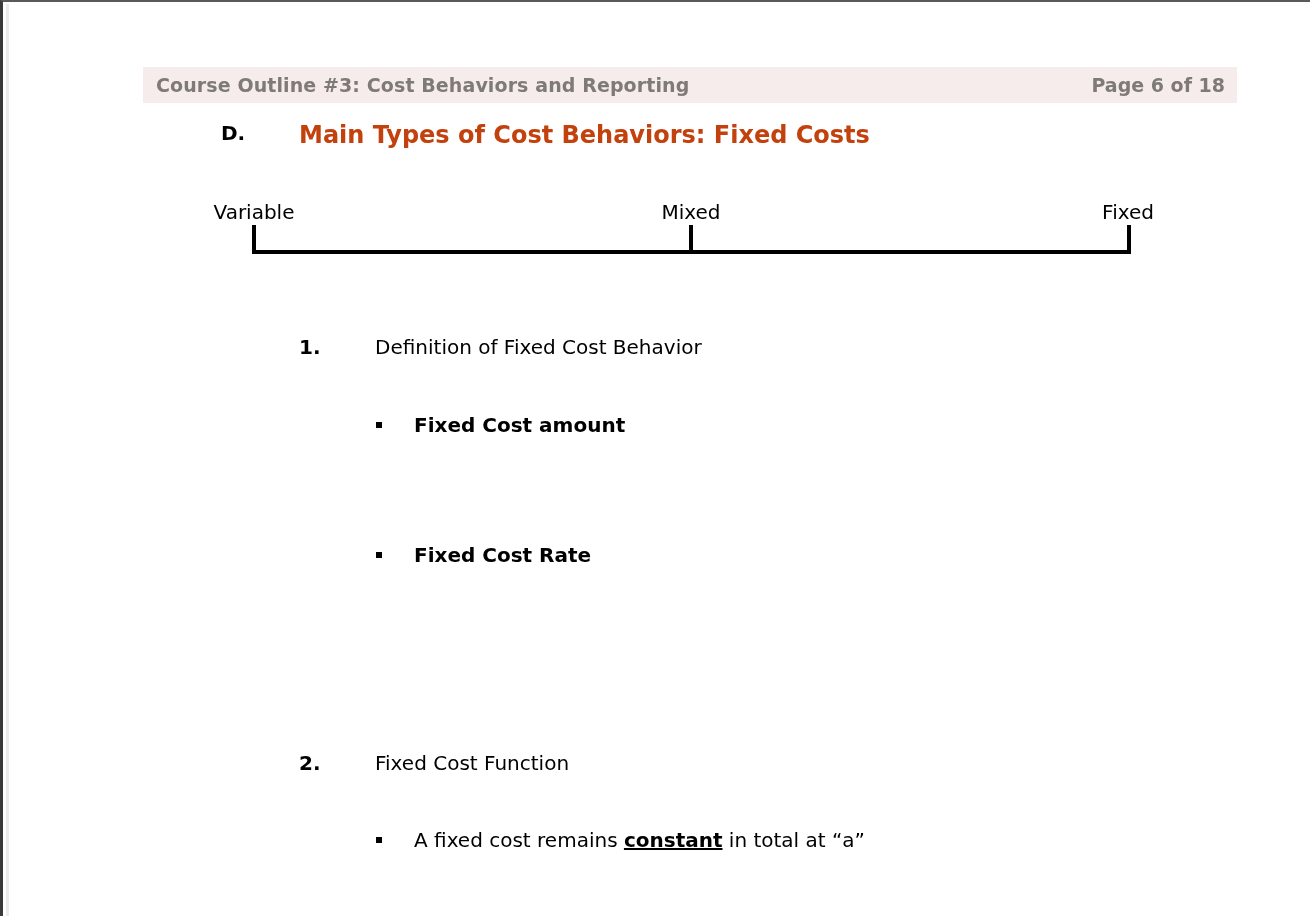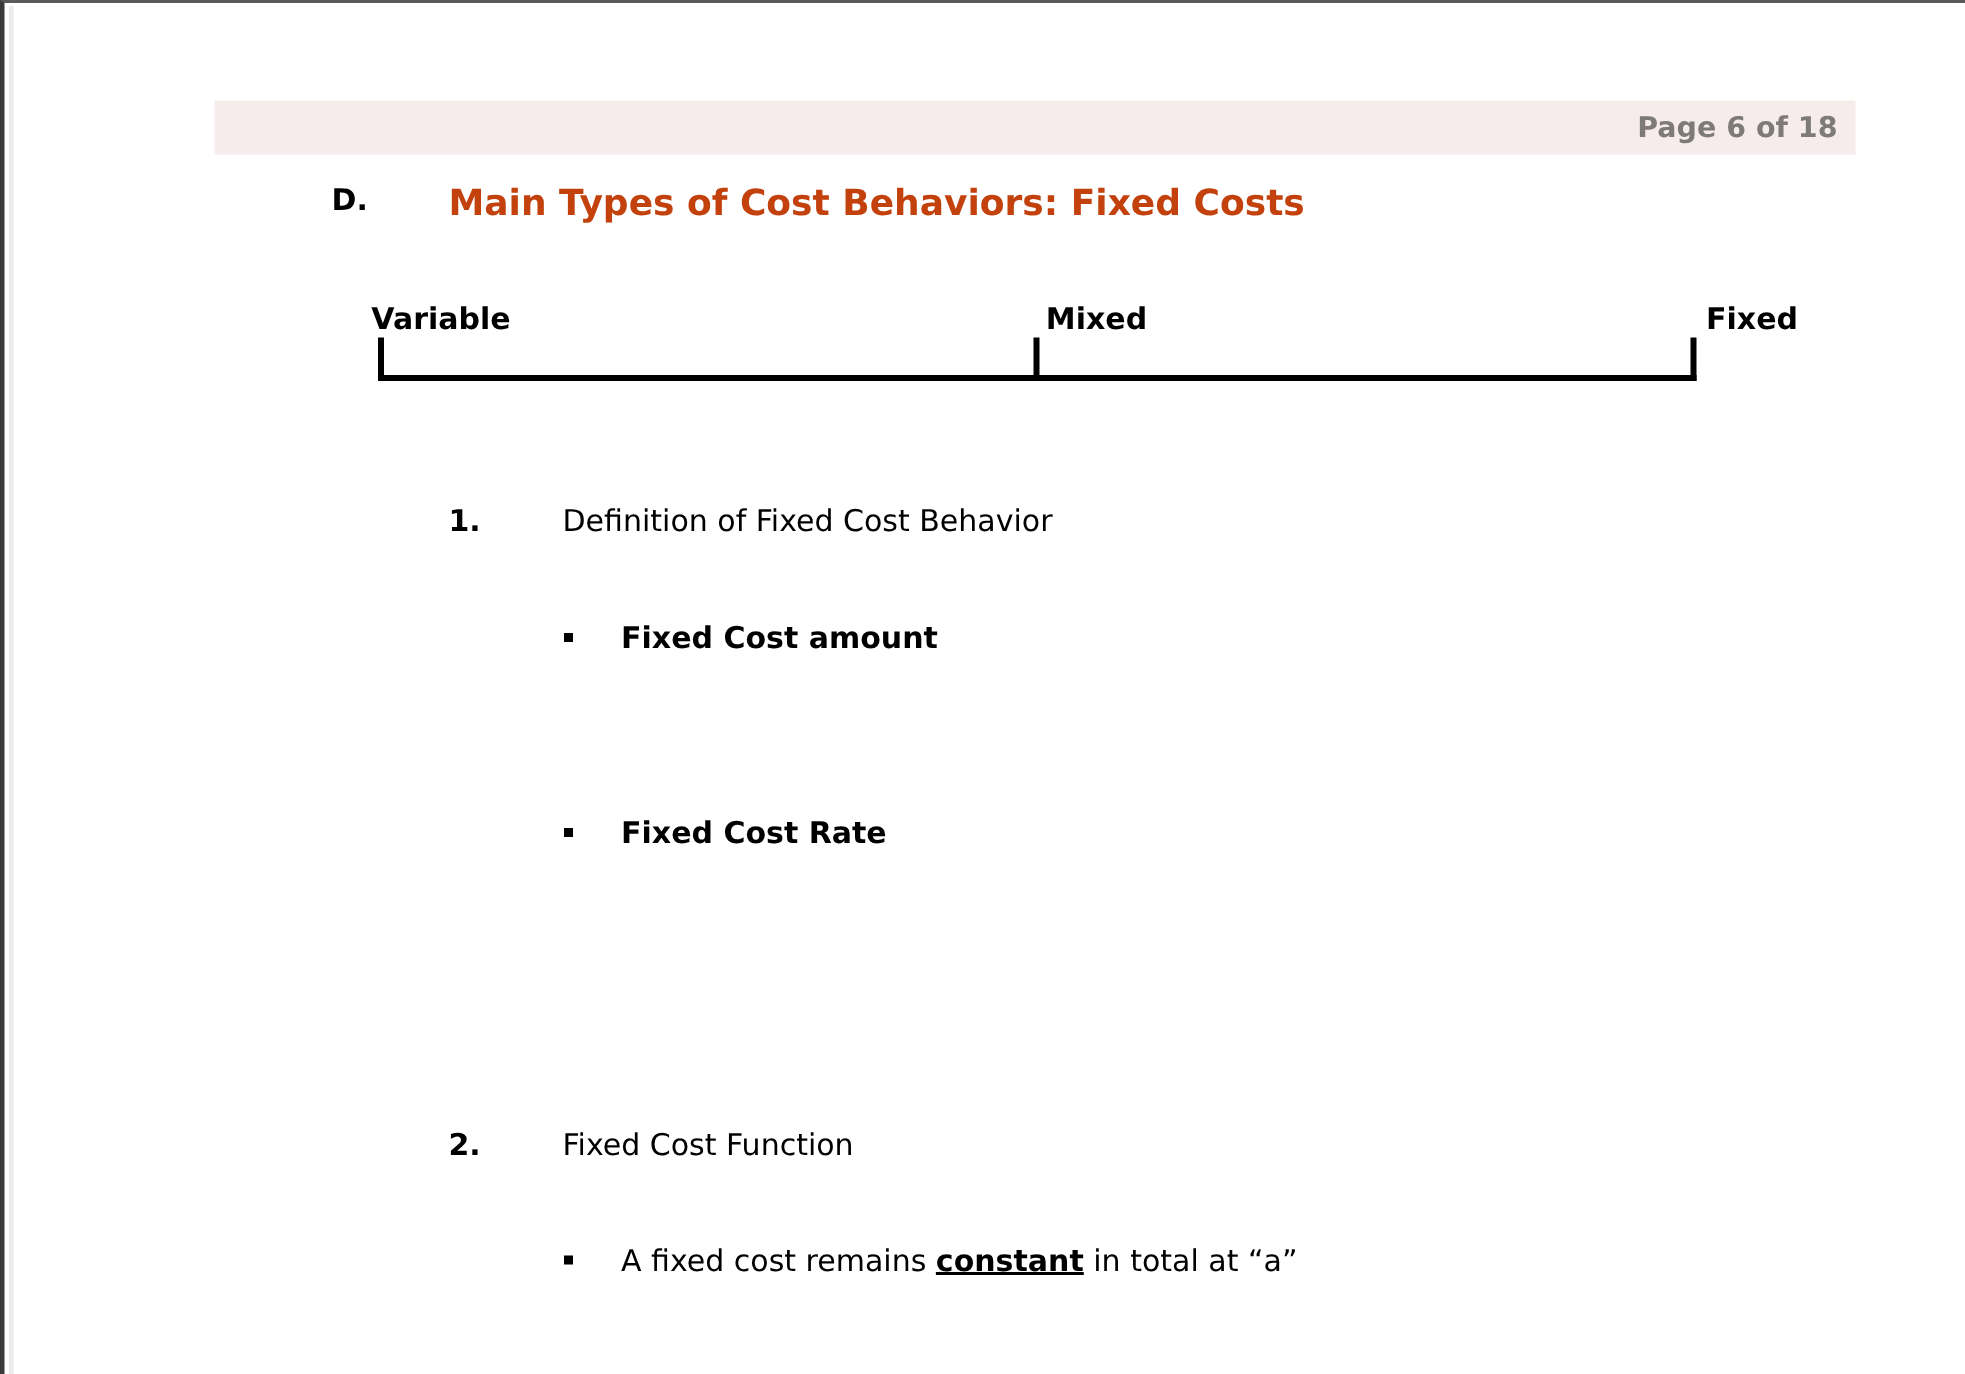--- a/index.html
+++ b/index.html
@@ -35,23 +35,22 @@
     .section-letter {
       position: absolute; left: 218px; top: 119px;
       font-size: 20px; font-weight: bold; color: #000;
     }
     .section-title {
       position: absolute; left: 296px; top: 119px;
       font-size: 24px; font-weight: bold; color: #c2410c; white-space: nowrap;
     }
     .scale-label {
       position: absolute; top: 198px;
-      font-size: 20px; font-weight: bold; color: #000; white-space: nowrap;
+      font-size: 20px; font-weight: normal; color: #000; white-space: nowrap;
       transform: translateX(-50%);
-      margin-left: 40px;
     }
     .scale-label.fixed { color: #000000; }
     .scale-hline {
       position: absolute; left: 249px; top: 248px; width: 879px; height: 4px;
       background: #000;
     }
     .scale-tick {
       position: absolute; top: 223px; width: 4px; height: 29px; background: #000;
     }
     .item-num {
@@ -72,20 +71,21 @@
     .bullet-text.bold { font-weight: bold; }
     .bullet-text b { font-weight: bold; text-decoration: underline; }
   </style>
 </head>
 <body>
 
 <div class="viewport">
   <div class="page-inner-edge"></div>
 
   <div class="header-band">
+    <span class="header-title">Course Outline #3: Cost Behaviors and Reporting</span>
     <span class="header-page">Page 6 of 18</span>
   </div>
 
   <span class="section-letter">D.</span>
   <span class="section-title">Main Types of Cost Behaviors: Fixed Costs</span>
 
   <div>
     <span class="scale-label" style="left:251px;">Variable</span>
     <span class="scale-label" style="left:688px;">Mixed</span>
     <span class="scale-label fixed" style="left:1125px;">Fixed</span>

